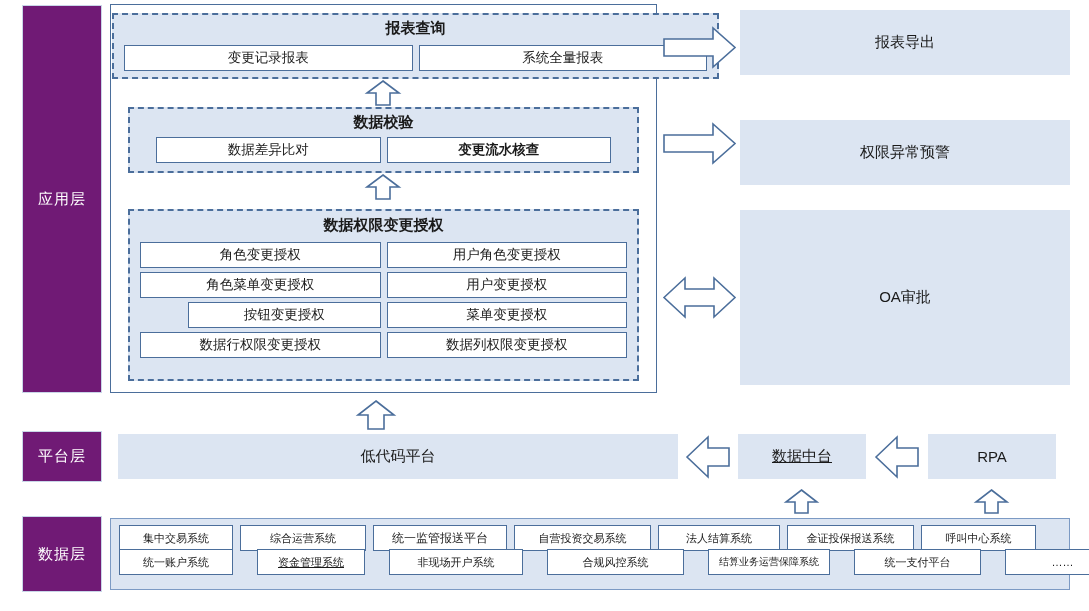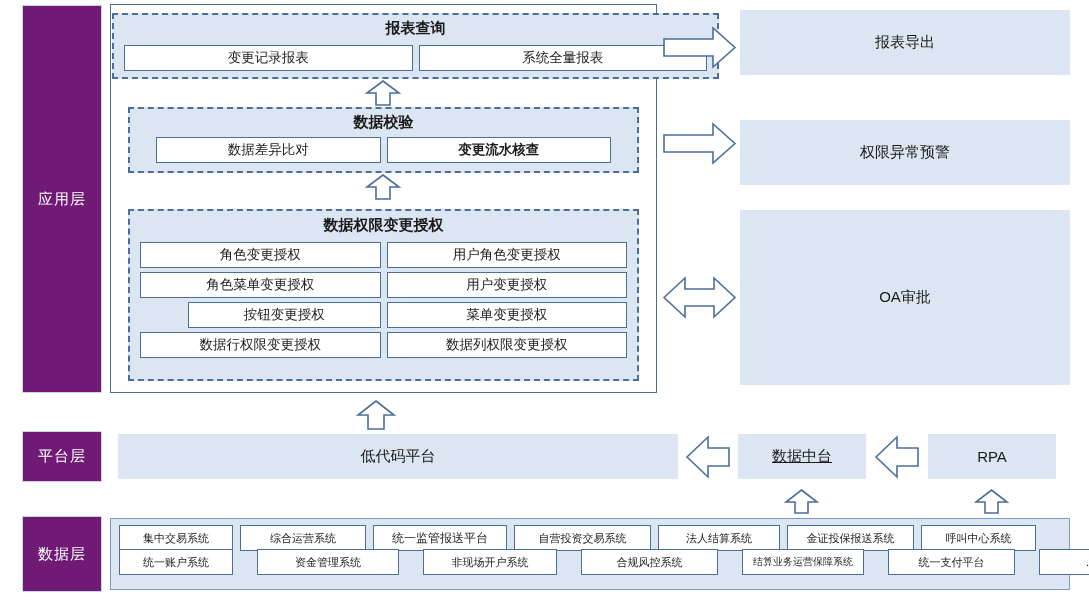--- a/index.html
+++ b/index.html
@@ -199,21 +199,21 @@
       <div class="data-cell" style="width:126px;">综合运营系统</div>
       <div class="data-cell" style="width:134px;font-size:12px;">统一监管报送平台</div>
       <div class="data-cell" style="width:137px;">自营投资交易系统</div>
       <div class="data-cell" style="width:122px;">法人结算系统</div>
       <div class="data-cell" style="width:127px;font-size:11px;">金证投保报送系统</div>
       <div class="data-cell" style="width:115px;">呼叫中心系统</div>
     </div>
 
     <div class="data-row" style="left:8px;top:30px;gap:24px;">
       <div class="data-cell" style="width:114px;">统一账户系统</div>
-      <div class="data-cell" style="width:142px;">资金管理系统</div>
+      <div class="data-cell" style="width:108px;text-decoration:underline;">资金管理系统</div>
       <div class="data-cell" style="width:134px;">非现场开户系统</div>
       <div class="data-cell" style="width:137px;">合规风控系统</div>
       <div class="data-cell small" style="width:122px;">结算业务运营保障系统</div>
       <div class="data-cell" style="width:127px;">统一支付平台</div>
       <div class="data-cell" style="width:115px;">……</div>
     </div>
   </div>
 
 </div>
 

